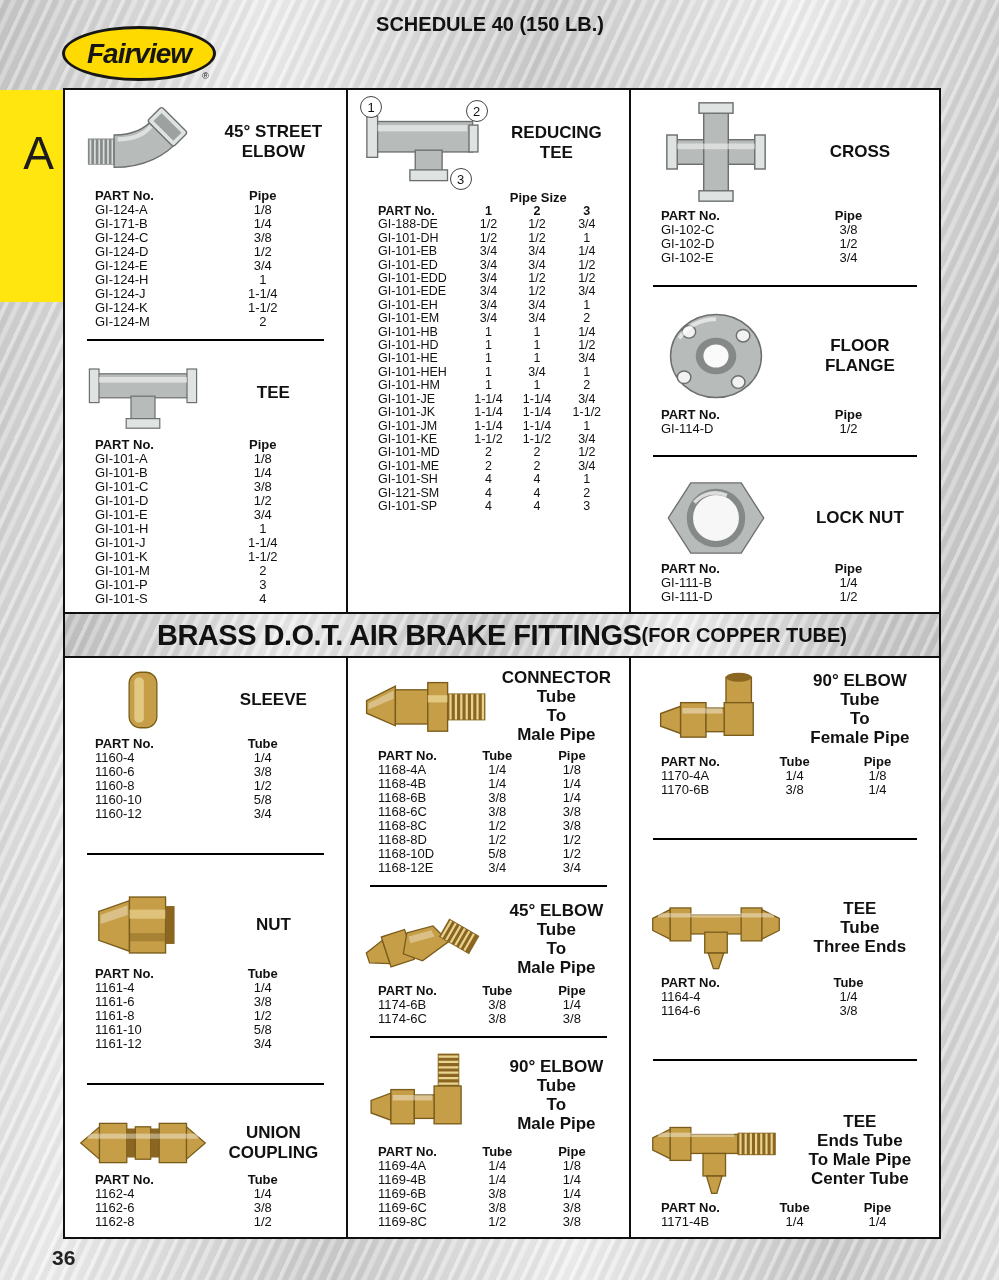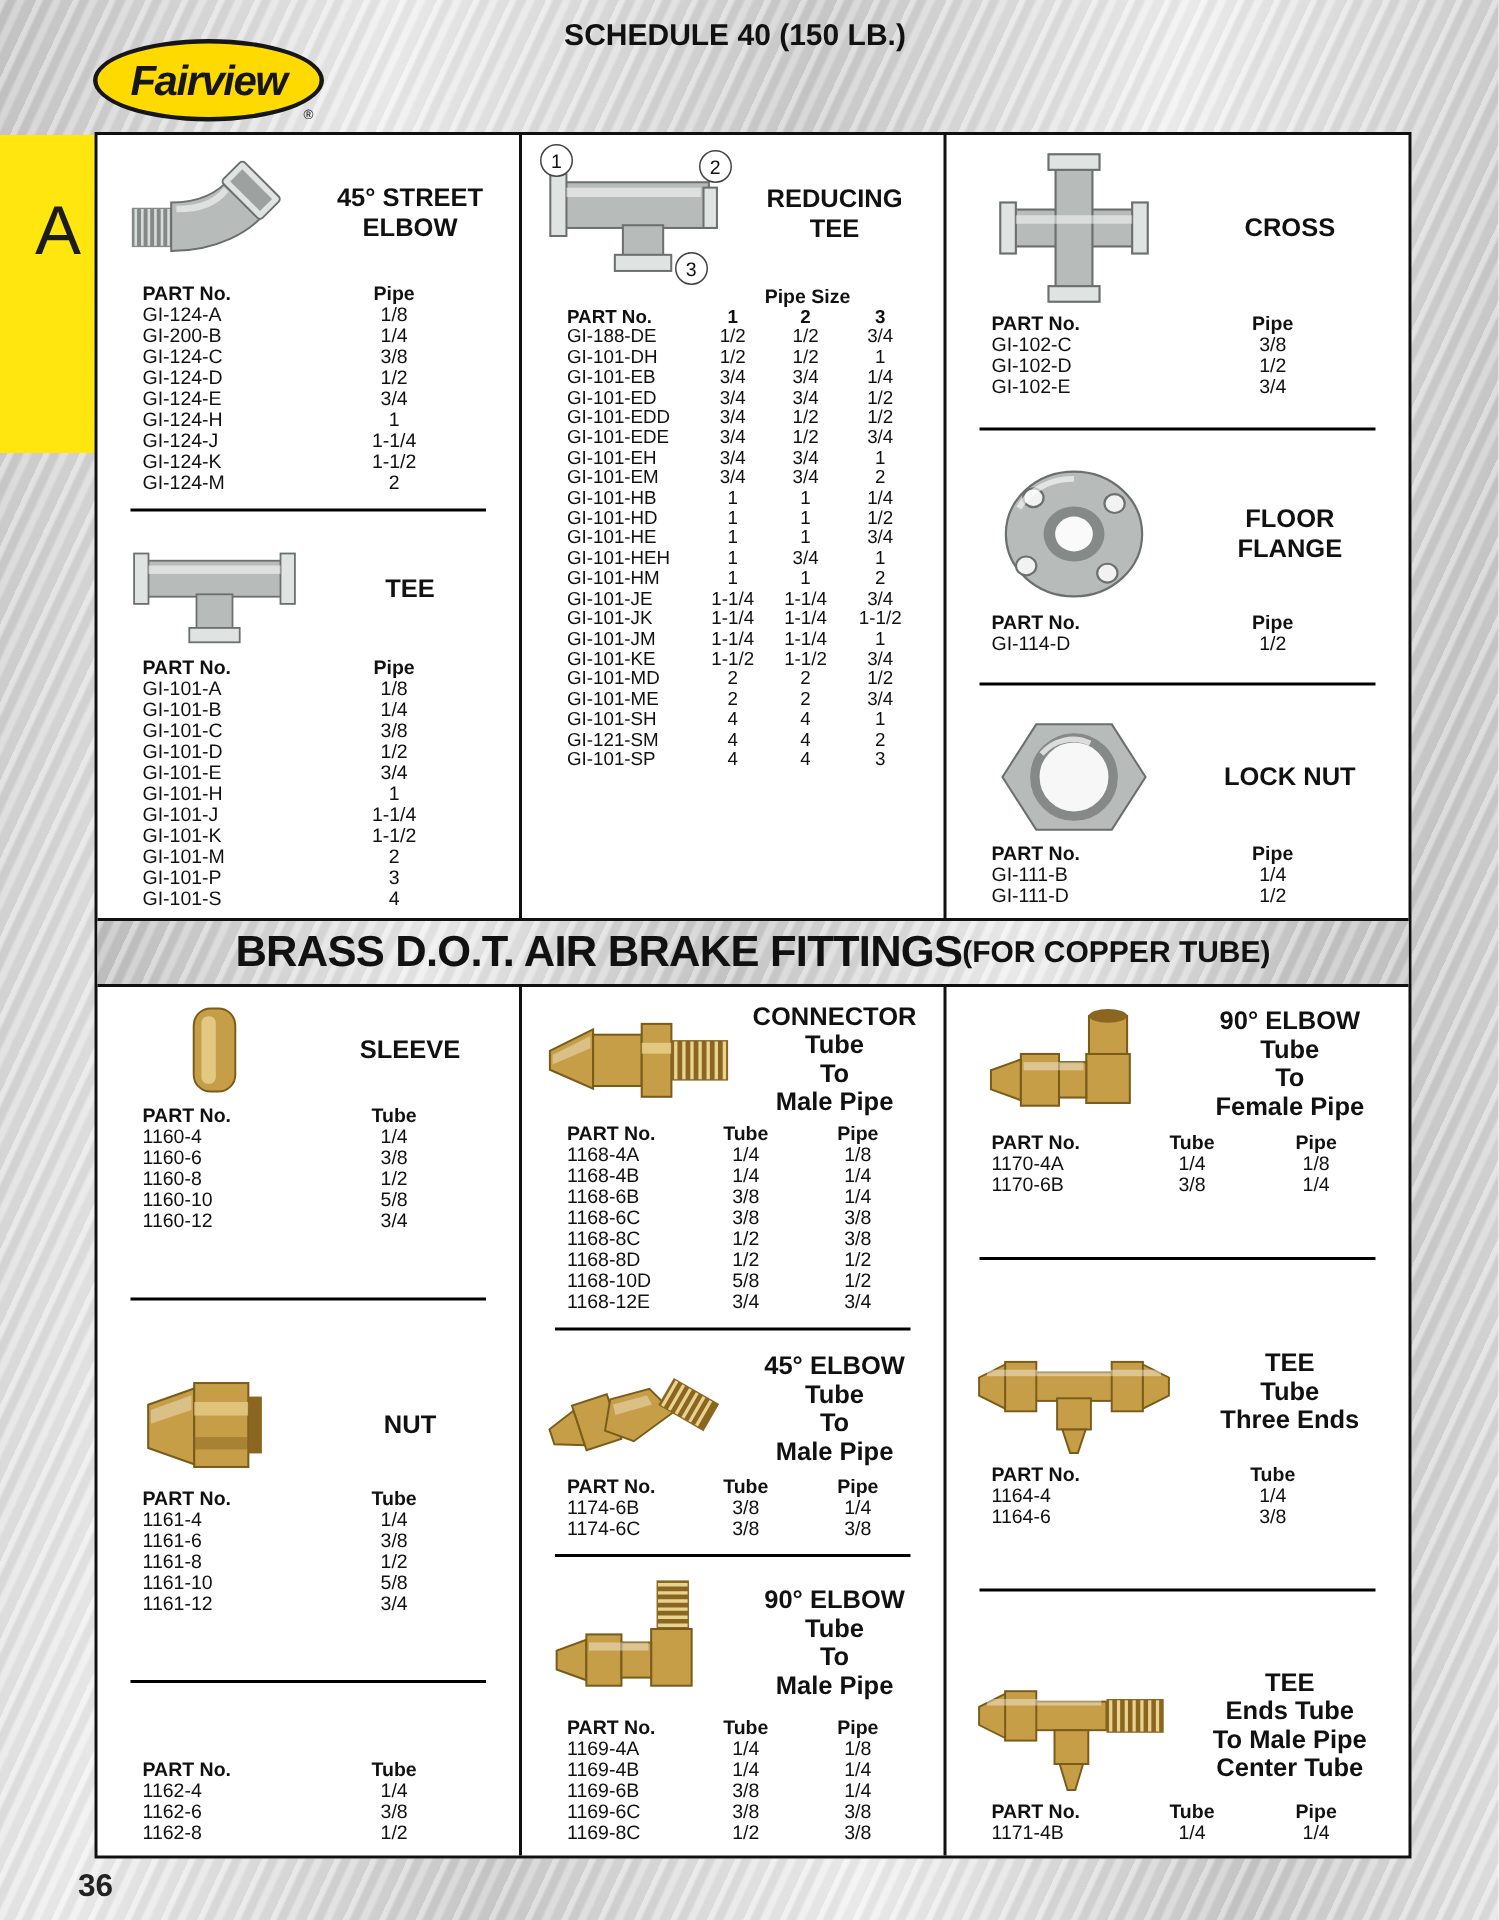--- a/index.html
+++ b/index.html
@@ -104,21 +104,21 @@
           <div class="trow thead">
             <span class="tcell">PART No.</span>
             <span class="tcell">Pipe</span>
           </div>
           <div>
               <div class="trow">
                 <span class="tcell">GI-124-A</span>
                 <span class="tcell">1/8</span>
               </div>
               <div class="trow">
-                <span class="tcell">GI-200-B</span>
+                <span class="tcell">GI-171-B</span>
                 <span class="tcell">1/4</span>
               </div>
               <div class="trow">
                 <span class="tcell">GI-124-C</span>
                 <span class="tcell">3/8</span>
               </div>
               <div class="trow">
                 <span class="tcell">GI-124-D</span>
                 <span class="tcell">1/2</span>
               </div>
@@ -569,20 +569,36 @@
               </div>
               <div class="trow">
                 <span class="tcell">1161-12</span>
                 <span class="tcell">3/4</span>
               </div>
             </div>
         </div>
       </div>
       <div class="hr"></div>
       <div class="prod">
+        <div class="prod-head">
+          <span class="prod-img">
+            <svg viewBox="0 0 150 58" width="128" height="50">
+              <polygon points="2,29 24,10 24,48" style="fill:var(--brass,#c69e48)" stroke="#7a5c1a" stroke-width="1.5"></polygon>
+              <rect x="24" y="6" width="32" height="46" style="fill:var(--brass,#c69e48)" stroke="#7a5c1a" stroke-width="1.5"></rect>
+              <rect x="56" y="12" width="10" height="34" style="fill:var(--brass_dark,#8a6620)"></rect>
+              <rect x="66" y="10" width="18" height="38" style="fill:var(--brass,#c69e48)" stroke="#7a5c1a" stroke-width="1.5"></rect>
+              <rect x="84" y="12" width="10" height="34" style="fill:var(--brass_dark,#8a6620)"></rect>
+              <rect x="94" y="6" width="32" height="46" style="fill:var(--brass,#c69e48)" stroke="#7a5c1a" stroke-width="1.5"></rect>
+              <polygon points="148,29 126,10 126,48" style="fill:var(--brass,#c69e48)" stroke="#7a5c1a" stroke-width="1.5"></polygon>
+              <rect x="10" y="18" width="130" height="6" fill="#ffffff" opacity=".4"></rect>
+            </svg>
+          </span>
+          <span class="prod-title">UNION
+COUPLING</span>
+        </div>
         <div class="ptable t2">
           <div class="trow thead">
             <span class="tcell">PART No.</span>
             <span class="tcell">Tube</span>
           </div>
           <div>
               <div class="trow">
                 <span class="tcell">1162-4</span>
                 <span class="tcell">1/4</span>
               </div>

